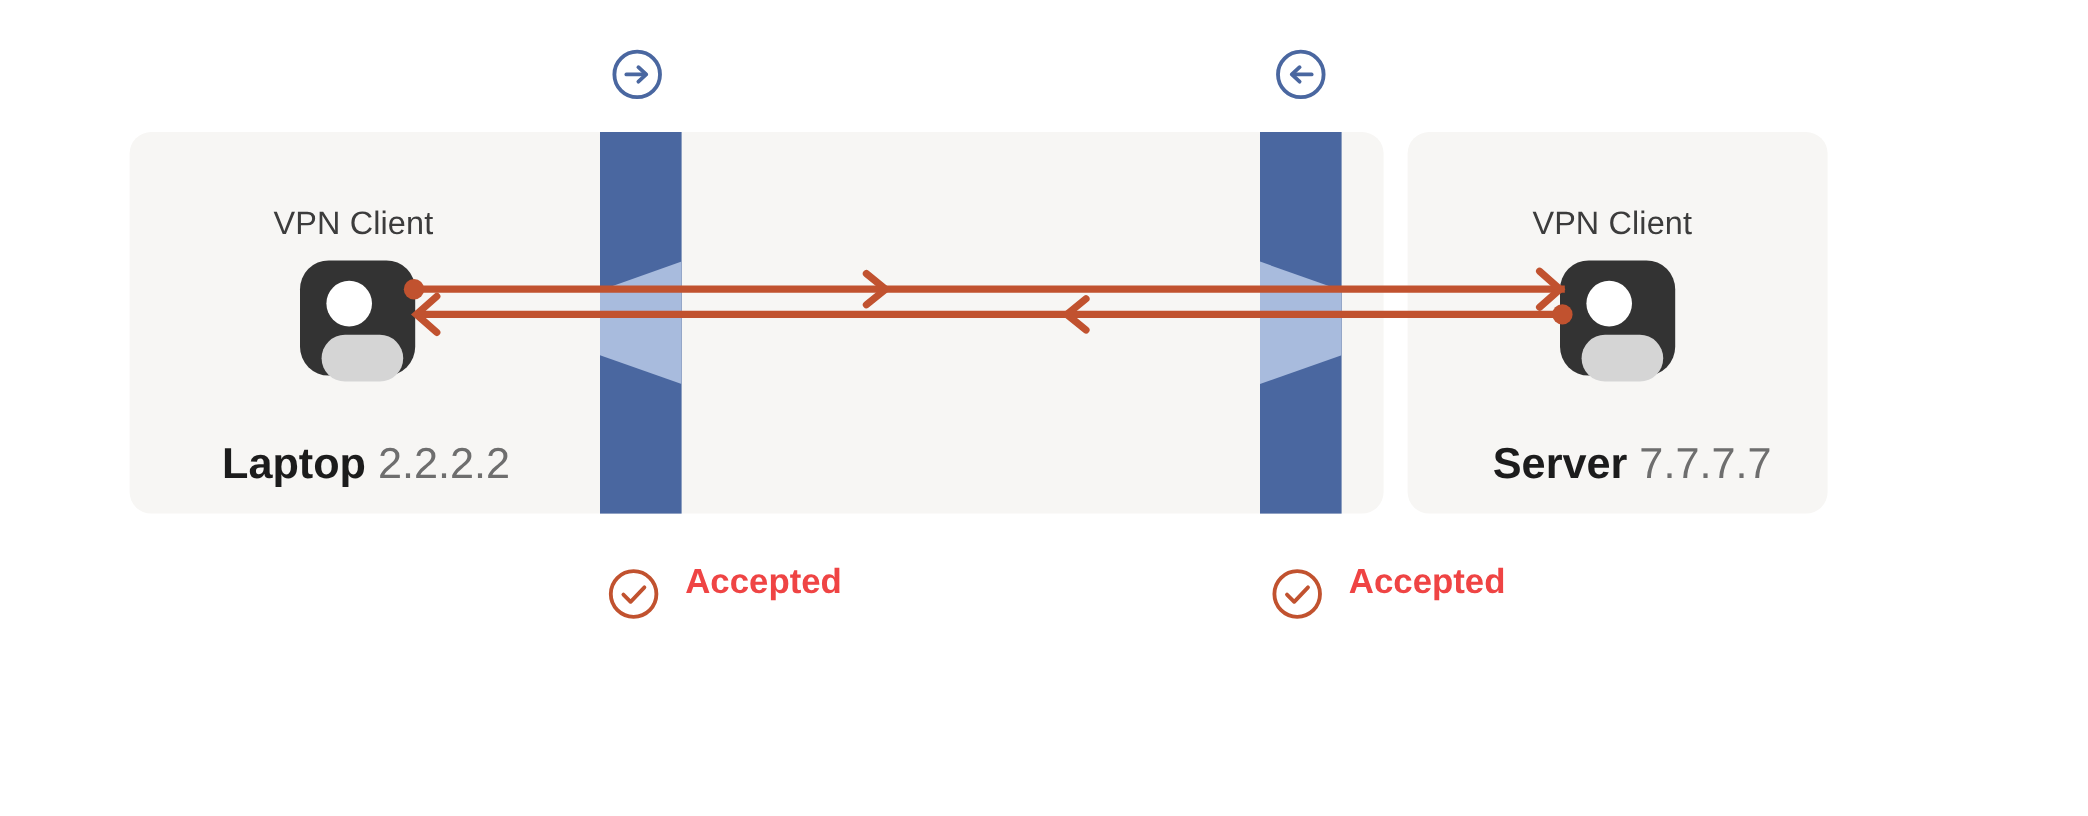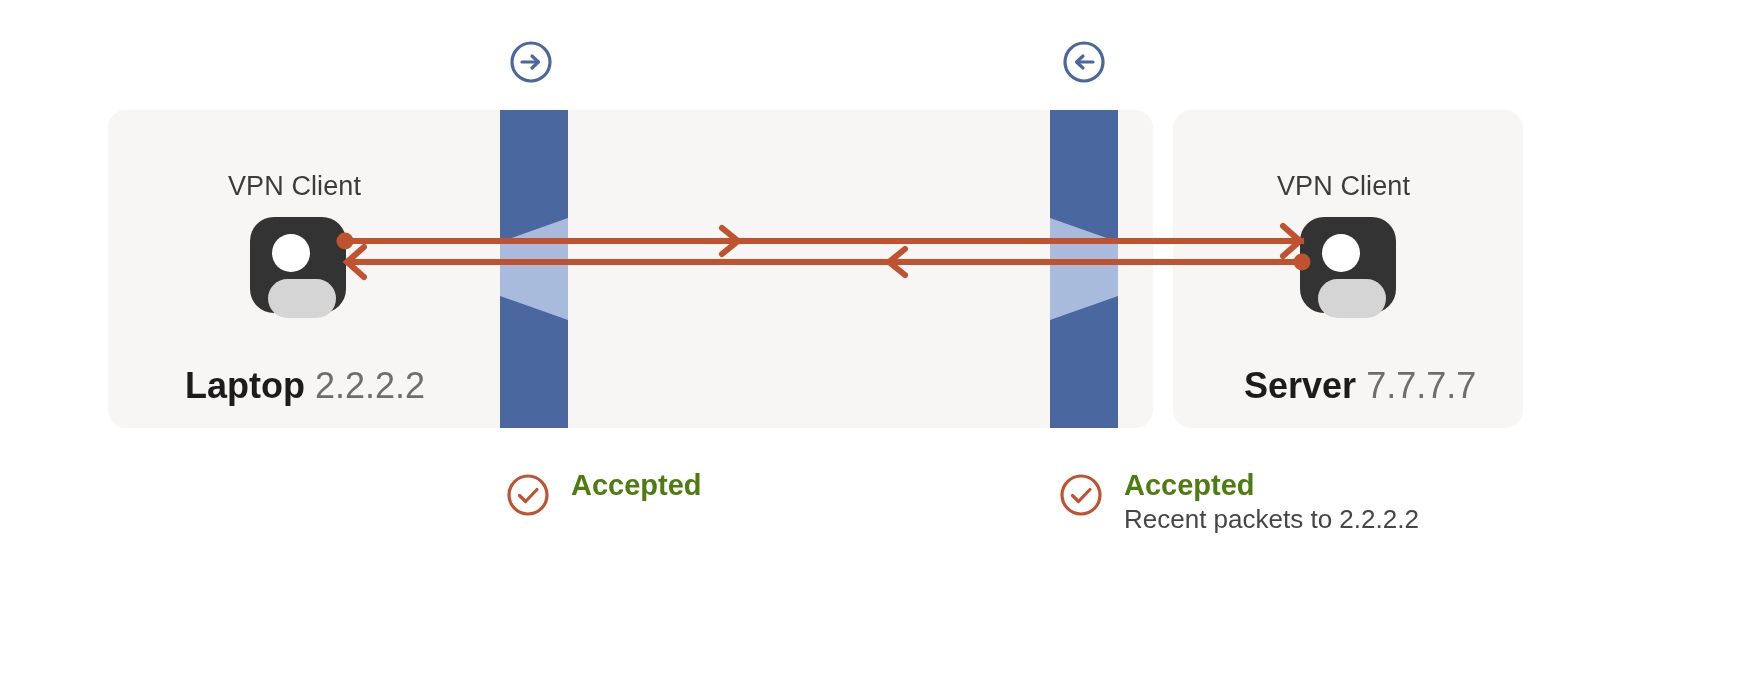--- a/index.html
+++ b/index.html
@@ -130,21 +130,21 @@
     gap: 20px;
   }
   #status-left  { left: 477px;  top: 468px; }
   #status-right { left: 1030px; top: 468px; }
   .status-icon { width: 46px; height: 46px; flex: 0 0 auto; margin-top: 4px; }
   .status-icon svg { display: block; width: 46px; height: 46px; }
   .status-text { display: flex; flex-direction: column; }
   .status-title {
     font-size: 29px;
     font-weight: bold;
-    color: #4d7c0f;
+    color: #ef4444;
     line-height: 1.18;
     white-space: nowrap;
   }
   .status-sub {
     font-size: 26px;
     color: #464646;
     line-height: 1.32;
     white-space: nowrap;
   }
 </style>
@@ -237,17 +237,16 @@
 
   <div class="status" id="status-right">
     <div class="status-icon">
       <svg viewBox="0 0 46 46" aria-hidden="true">
         <circle cx="23" cy="23" r="19" fill="none" stroke="#c1522f" stroke-width="3.2"></circle>
         <polyline points="14.5,23.5 20.5,29.5 32,17.5" fill="none" stroke="#c1522f" stroke-width="3.2" stroke-linecap="round" stroke-linejoin="round"></polyline>
       </svg>
     </div>
     <div class="status-text">
       <div class="status-title">Accepted</div>
-      <div class="status-sub">Recent packets to 2.2.2.2</div>
     </div>
   </div>
 
 </div>
 
 </body></html>

